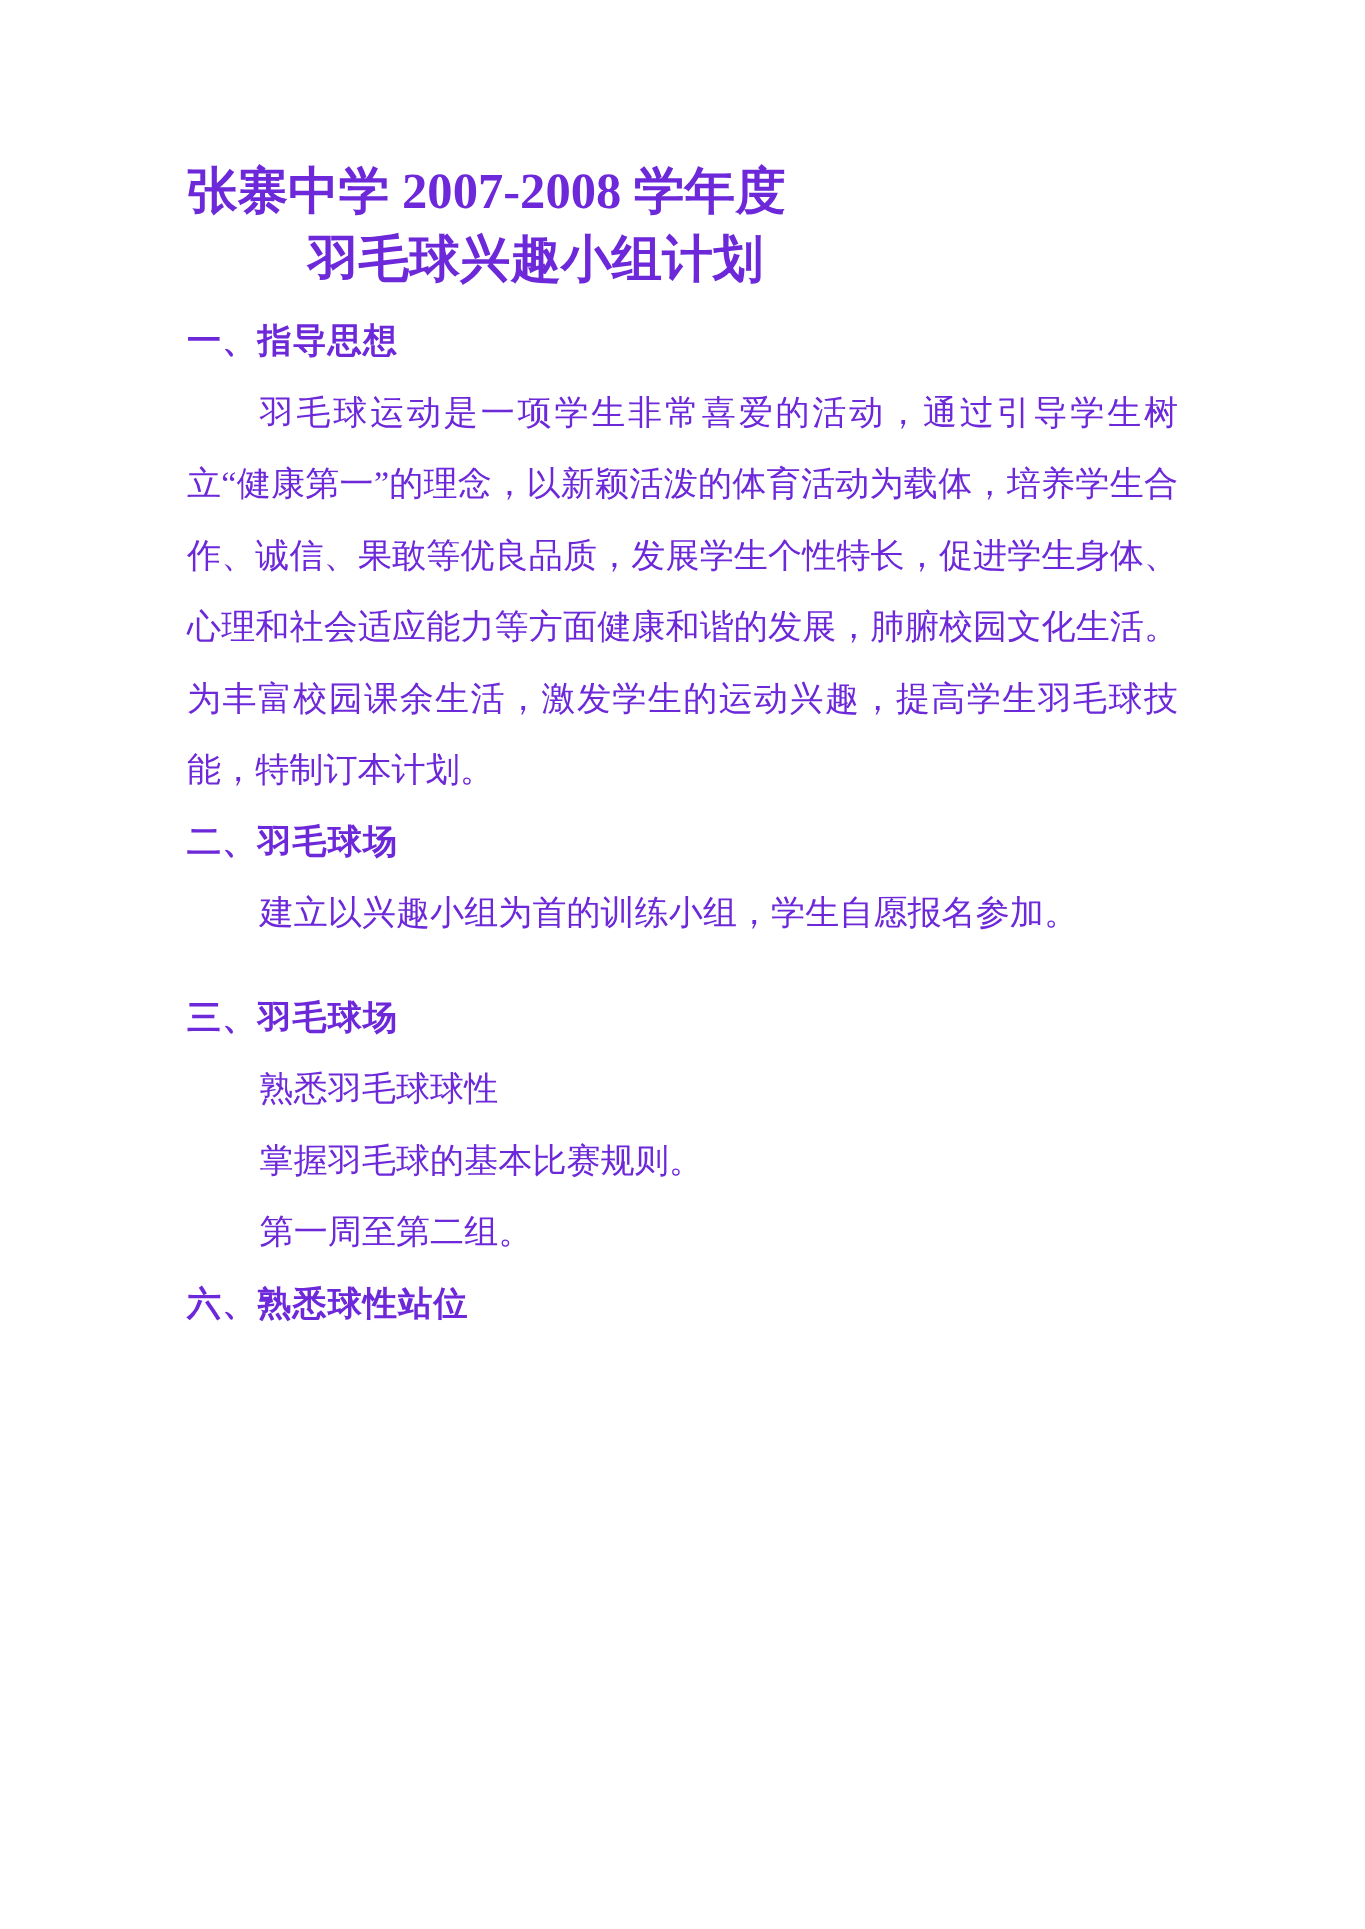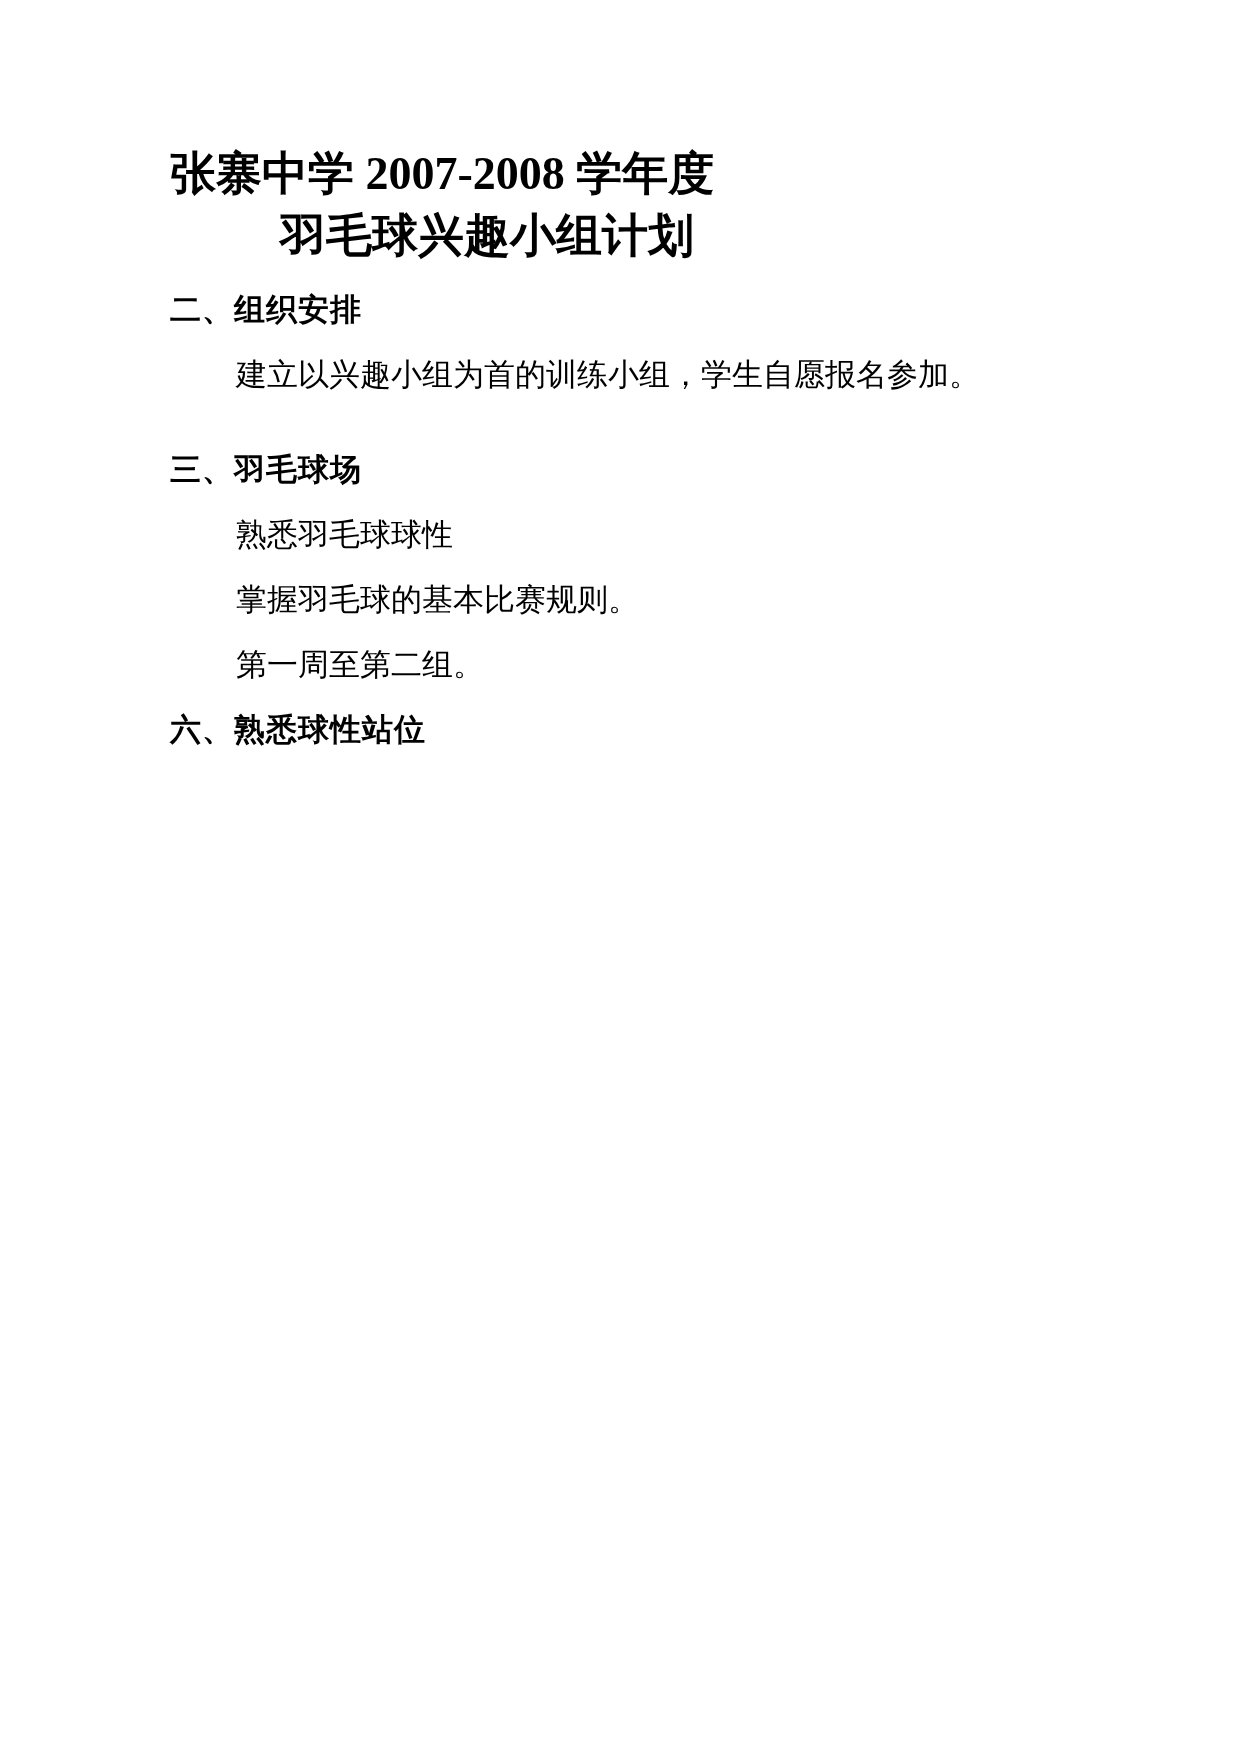--- a/index.html
+++ b/index.html
@@ -6,21 +6,21 @@
     margin: 0;
     padding: 0;
     background: #ffffff;
   }
   .page {
     position: relative;
     width: 1241px;
     height: 1591px;
     margin: 0 auto;
     background: #ffffff;
-    color: #000000;
+    color: #6d28d9;
     box-sizing: border-box;
     padding: 143px 170px 0 170px;
     font-family: "Liberation Serif", serif;
     overflow: hidden;
   }
   .doc-title {
     margin: 0 0 10px 0;
     font-weight: bold;
     font-size: 46px;
     line-height: 62px;
@@ -53,23 +53,27 @@
 </head>
 <body>
 
 <div class="page">
 
   <h1 class="doc-title">
     <span class="title-line">张寨中学 2007-2008 学年度</span>
     <span class="title-line second">羽毛球兴趣小组计划</span>
   </h1>
 
+  <div class="doc-section">
+    <h2 class="section-heading">一、指导思想</h2>
+    <p class="body-para">羽毛球运动是一项学生非常喜爱的活动，通过引导学生树立“健康第一”的理念，以新颖活泼的体育活动为载体，培养学生合作、诚信、果敢等优良品质，发展学生个性特长，促进学生身体、心理和社会适应能力等方面健康和谐的发展，肺腑校园文化生活。为丰富校园课余生活，激发学生的运动兴趣，提高学生羽毛球技能，特制订本计划。</p>
+  </div>
 
   <div class="doc-section">
-    <h2 class="section-heading">二、组织安排</h2>
+    <h2 class="section-heading">二、羽毛球场</h2>
     <p class="body-para">建立以兴趣小组为首的训练小组，学生自愿报名参加。</p>
   </div>
 
   <div class="doc-section gap-before">
     <h2 class="section-heading">三、羽毛球场</h2>
     <p class="body-para">熟悉羽毛球球性</p>
     <p class="body-para">掌握羽毛球的基本比赛规则。</p>
     <p class="body-para">第一周至第二组。</p>
   </div>
 

